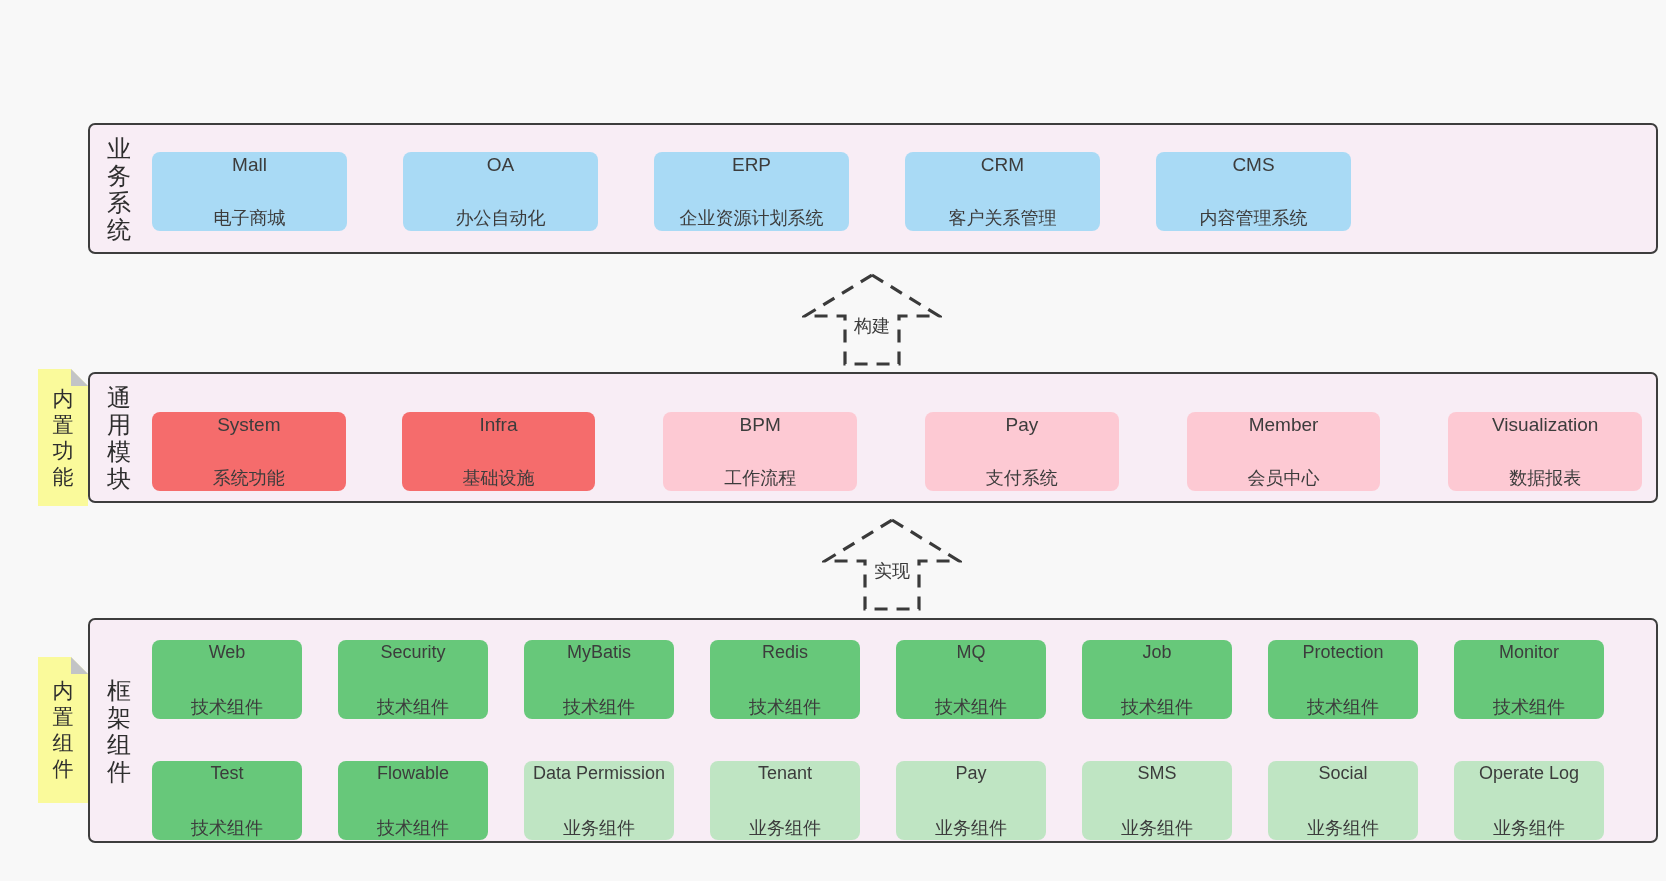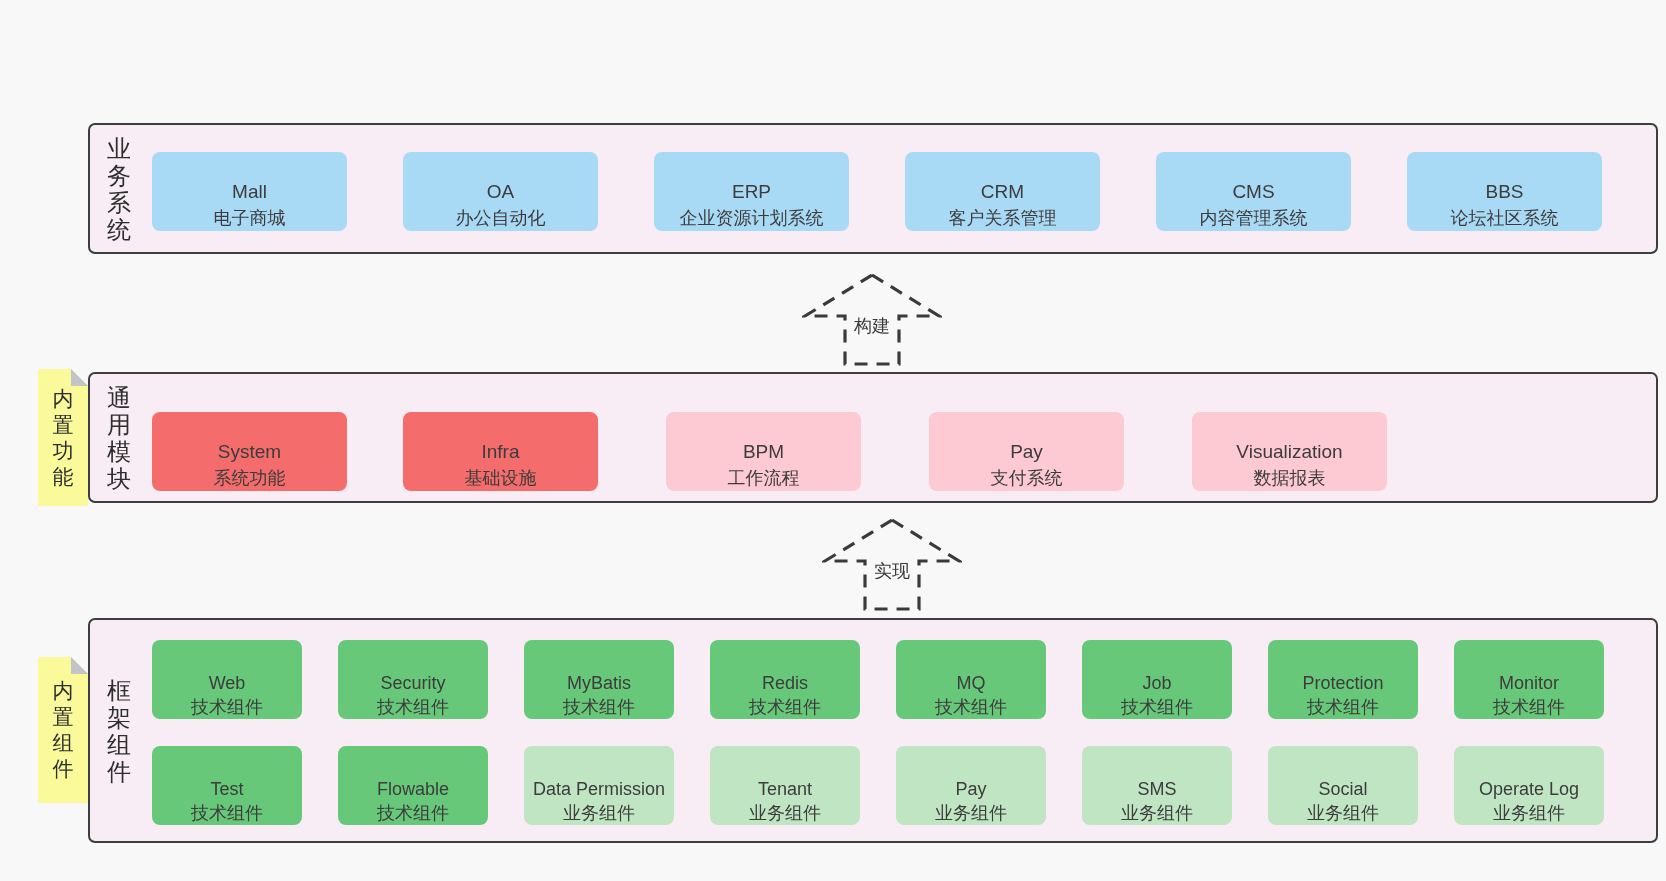--- a/index.html
+++ b/index.html
@@ -35,29 +35,29 @@
     display:flex;flex-direction:column;justify-content:center;align-items:center;
     font-size:24px;line-height:27px;color:#2e2e2e;
   }
 
   .rows{
     position:absolute;left:62px;right:14px;
     display:flex;flex-direction:column;
   }
   #band-0 .rows{top:27px;}
   #band-1 .rows{top:38px;}
-  #band-2 .rows{top:20px;gap:27px;}
+  #band-2 .rows{top:20px;gap:42px;}
   .row{display:flex;}
   #band-0 .row,#band-1 .row{gap:56px;}
   #band-2 .row{gap:36px;}
 
   
   .box{
     height:79px;border-radius:8px;
-    display:flex;flex-direction:column;justify-content:flex-end;align-items:center;
+    display:flex;flex-direction:column;justify-content:space-between;align-items:center;
     text-align:center;
   }
   #band-0 .box,#band-1 .box{width:195px;}
   #band-2 .box{width:150px;}
   .box-title{font-size:19px;line-height:26px;color:var(--text);}
   .box-sub{font-size:18px;line-height:26px;color:var(--text);}
   #band-2 .box-title,#band-2 .box-sub{font-size:18px;line-height:24px;}
   .blue{background:var(--blue);}
   .red{background:var(--red);}
   .pink{background:var(--pink);margin-left:12px;}
@@ -137,24 +137,20 @@
             <div class="box-sub">企业资源计划系统</div>
           </div>
           <div class="box blue">
             <div class="box-title">CRM</div>
             <div class="box-sub">客户关系管理</div>
           </div>
           <div class="box blue">
             <div class="box-title">CMS</div>
             <div class="box-sub">内容管理系统</div>
           </div>
-          <div class="box blue">
-            <div class="box-title">BBS</div>
-            <div class="box-sub">论坛社区系统</div>
-          </div>
         </div>
       </div>
   </section>
 
   <div class="arrow" id="arrow-0">
     <svg viewBox="0 0 140 98">
       <polygon points="70,5 137,46 97,46 97,94 43,94 43,46 3,46"></polygon>
     </svg>
     <span class="arrow-label">构建</span>
   </div>
@@ -178,20 +174,24 @@
           </div>
           <div class="box pink">
             <div class="box-title">BPM</div>
             <div class="box-sub">工作流程</div>
           </div>
           <div class="box pink">
             <div class="box-title">Pay</div>
             <div class="box-sub">支付系统</div>
           </div>
           <div class="box pink">
+            <div class="box-title">Member</div>
+            <div class="box-sub">会员中心</div>
+          </div>
+          <div class="box pink">
             <div class="box-title">Visualization</div>
             <div class="box-sub">数据报表</div>
           </div>
         </div>
       </div>
   </section>
 
   <div class="arrow" id="arrow-1">
     <svg viewBox="0 0 140 98">
       <polygon points="70,5 137,46 97,46 97,94 43,94 43,46 3,46"></polygon>

